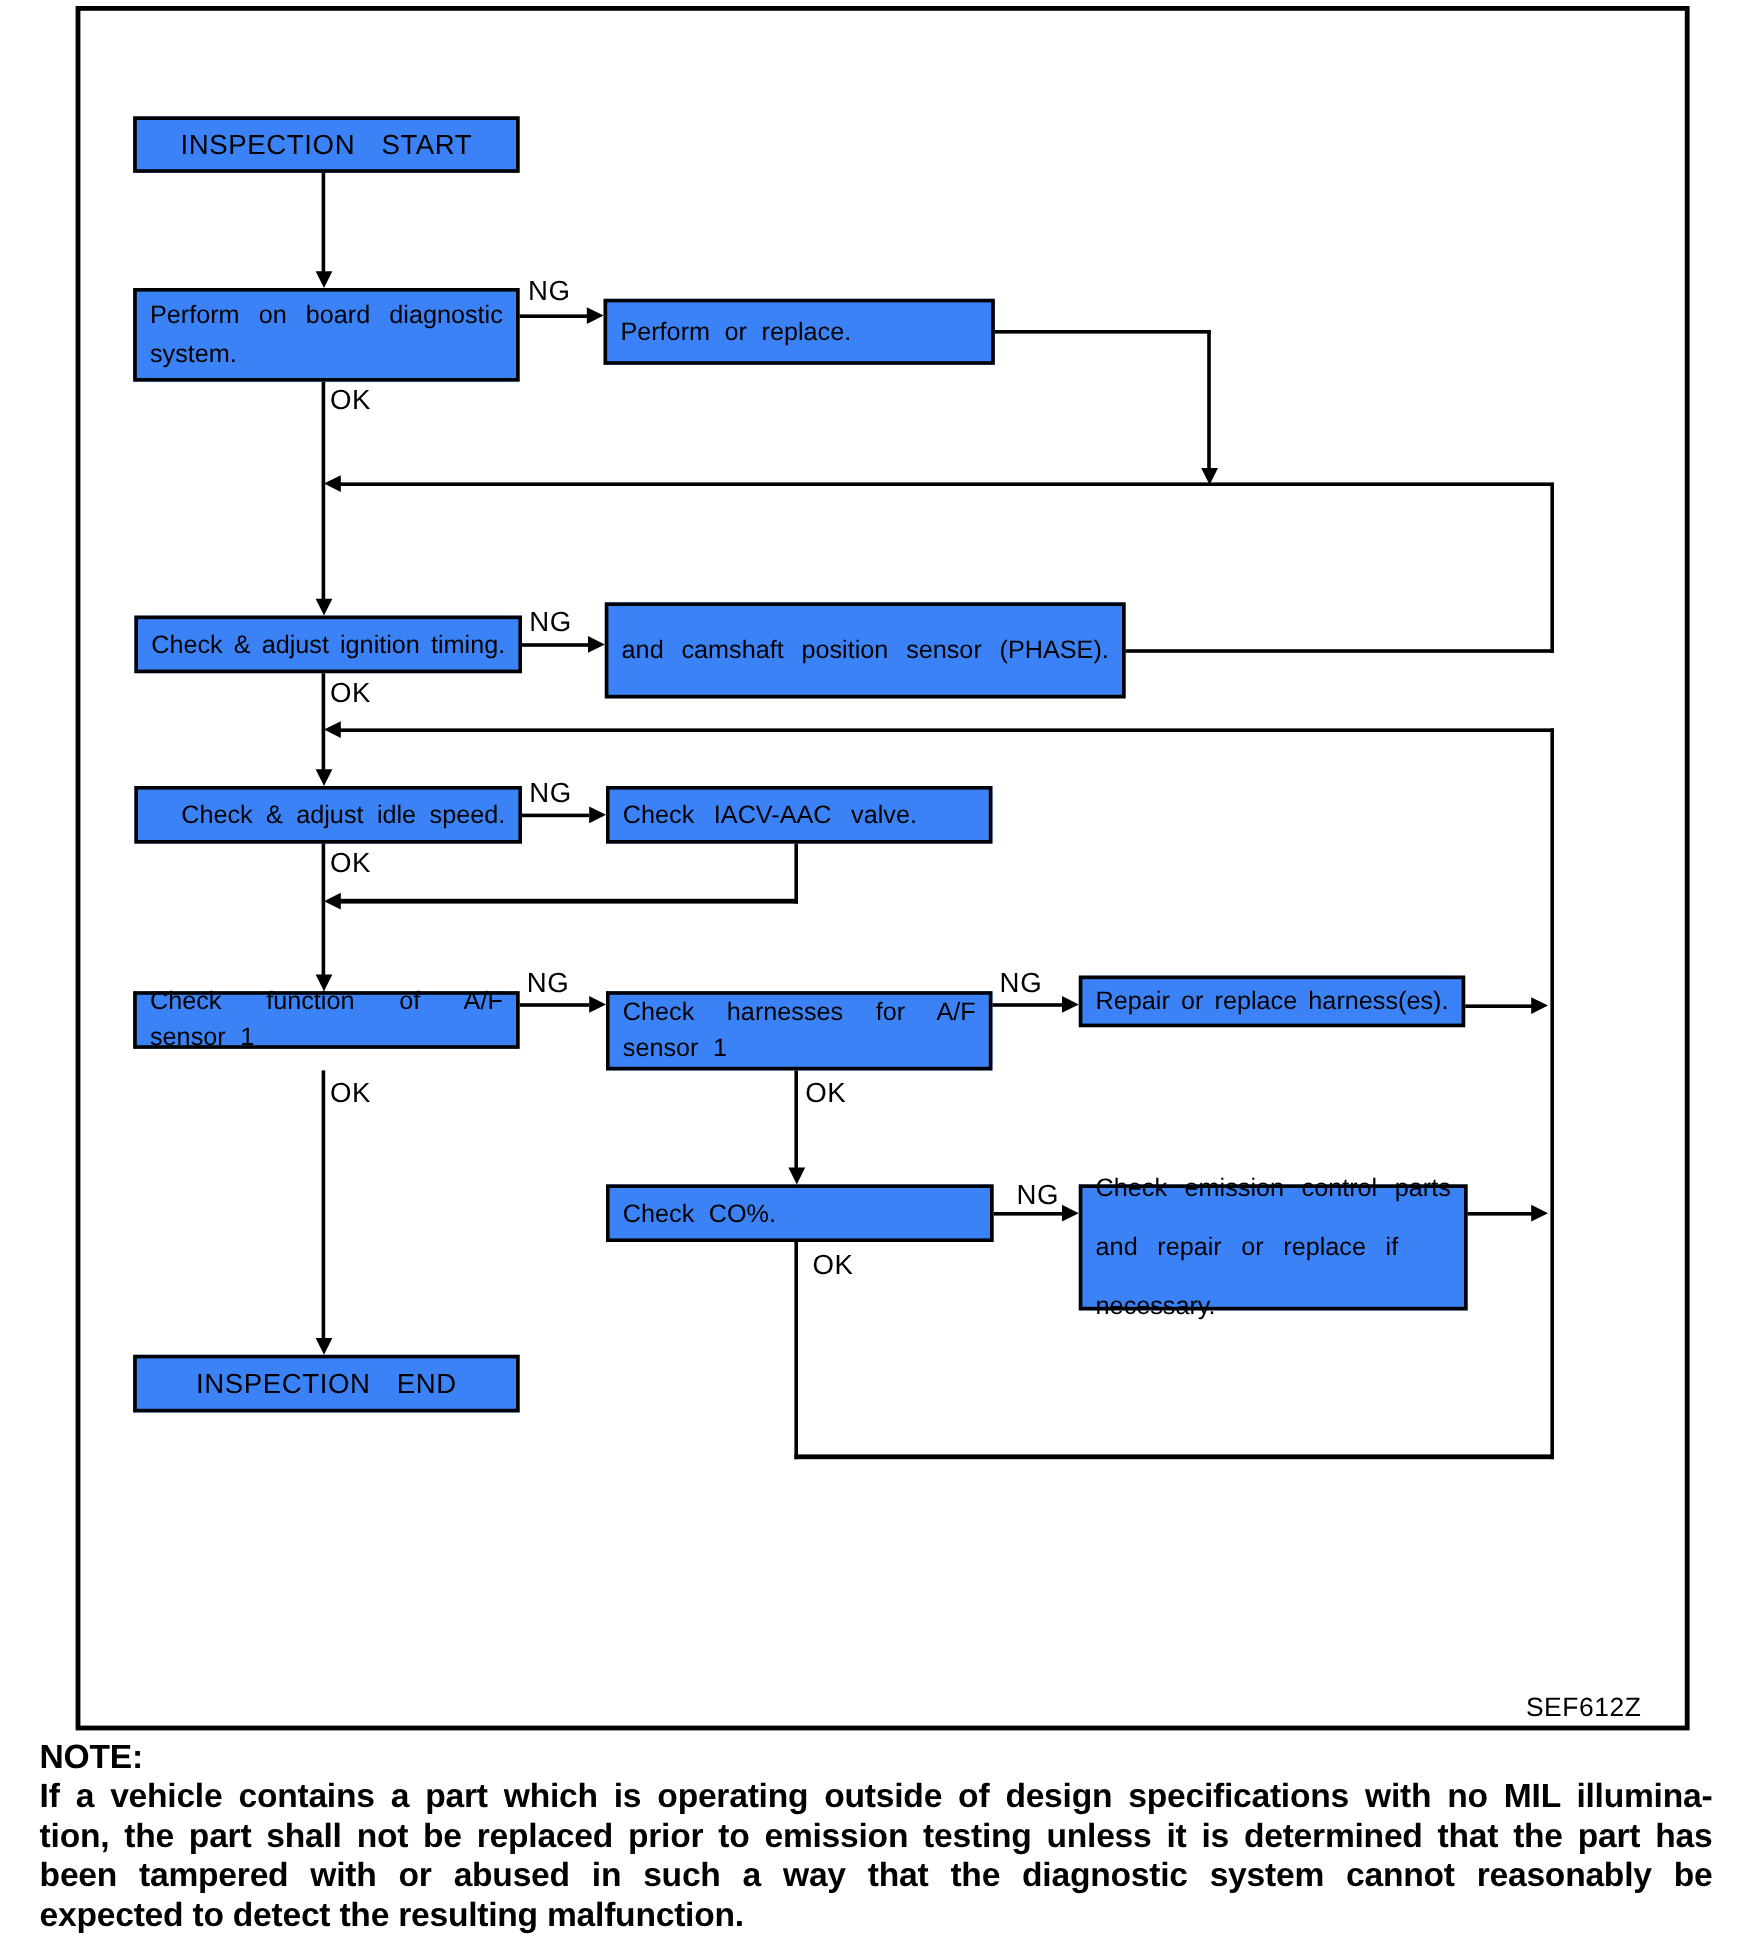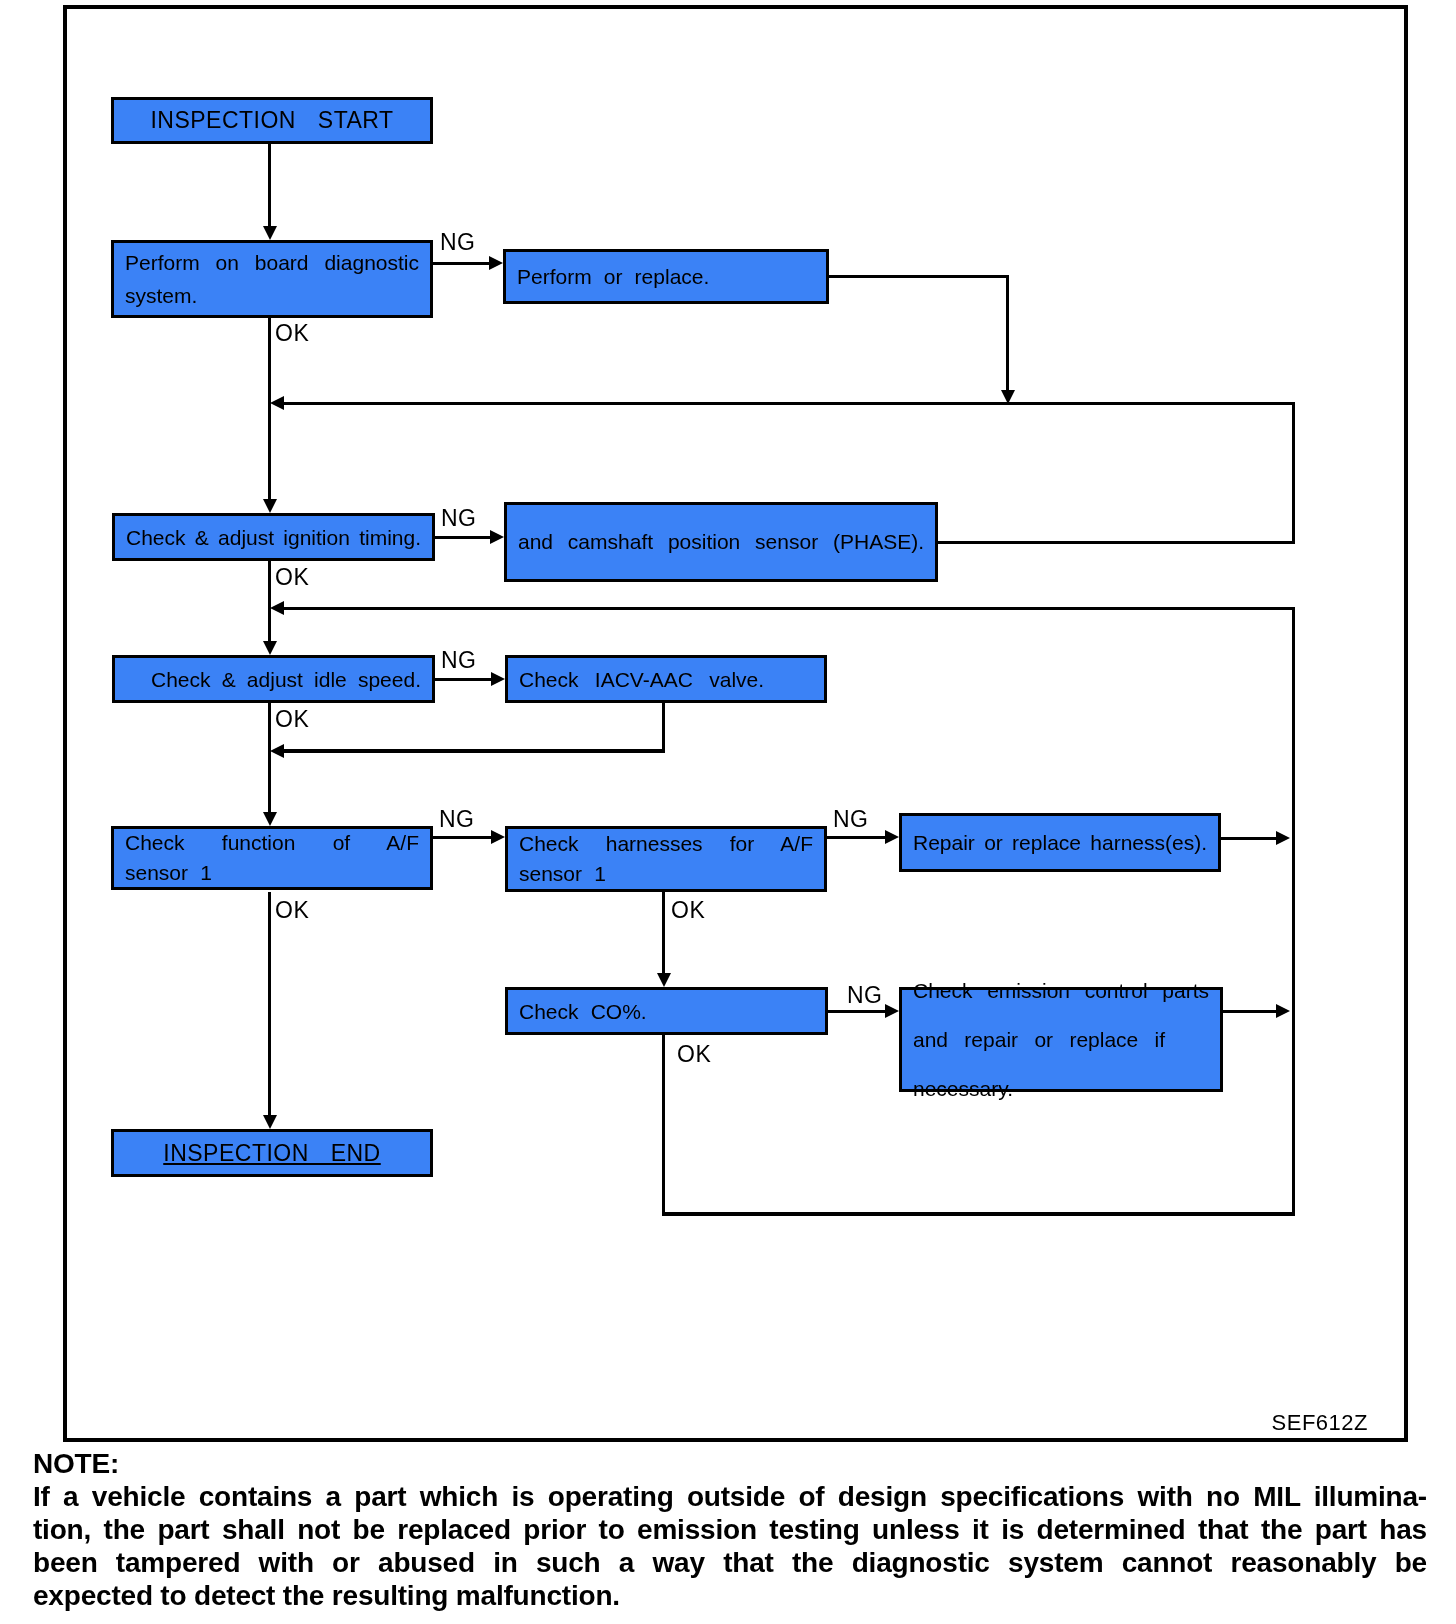--- a/index.html
+++ b/index.html
@@ -54,46 +54,46 @@
   </div>
 
   <div class="bx" style="left:112px;top:655px;width:323px;height:48px;padding-left:36px;">
     <span class="ln just">Check &amp; adjust idle speed.</span>
   </div>
 
   <div class="bx" style="left:505px;top:655px;width:322px;height:48px;">
     <span class="ln wide">Check IACV-AAC valve.</span>
   </div>
 
-  <div class="bx" style="left:111px;top:826px;width:322px;height:64px;line-height:30px;">
+  <div class="bx" style="left:111px;top:826px;width:322px;height:48px;line-height:30px;">
     <span class="ln just">Check function of A/F</span>
     <span class="ln">sensor 1</span>
   </div>
 
   <div class="bx" style="left:505px;top:826px;width:322px;height:66px;line-height:30px;">
     <span class="ln just">Check harnesses for A/F</span>
     <span class="ln">sensor 1</span>
   </div>
 
-  <div class="bx" style="left:899px;top:813px;width:322px;height:59px;">
+  <div class="bx" style="left:899px;top:813px;width:322px;height:43px;">
     <span class="ln just">Repair or replace harness(es).</span>
   </div>
 
   <div class="bx" style="left:505px;top:987px;width:323px;height:48px;">
     <span class="ln">Check CO%.</span>
   </div>
 
   <div class="bx" style="left:899px;top:987px;width:324px;height:105px;line-height:33px;gap:16px;">
     <span class="ln just">Check emission control parts</span>
     <span class="ln wide">and repair or replace if</span>
     <span class="ln">necessary.</span>
   </div>
 
   <div class="bx center" style="left:111px;top:1129px;width:322px;height:48px;">
-    <span class="ln" style="word-spacing:inherit;text-decoration:underline;">INSPECTION END</span>
+    <span class="ln" style="word-spacing:inherit;">INSPECTION END</span>
   </div>
 
   <div class="vl" style="left:268px;top:144px;height:86px;"></div>
   <div class="ar ar-d" style="left:263px;top:226px;"></div>
 
   <div class="vl" style="left:268px;top:318px;height:183px;"></div>
   <div class="ar ar-d" style="left:263px;top:499px;"></div>
 
   <div class="vl" style="left:268px;top:561px;height:82px;"></div>
   <div class="ar ar-d" style="left:263px;top:641px;"></div>

